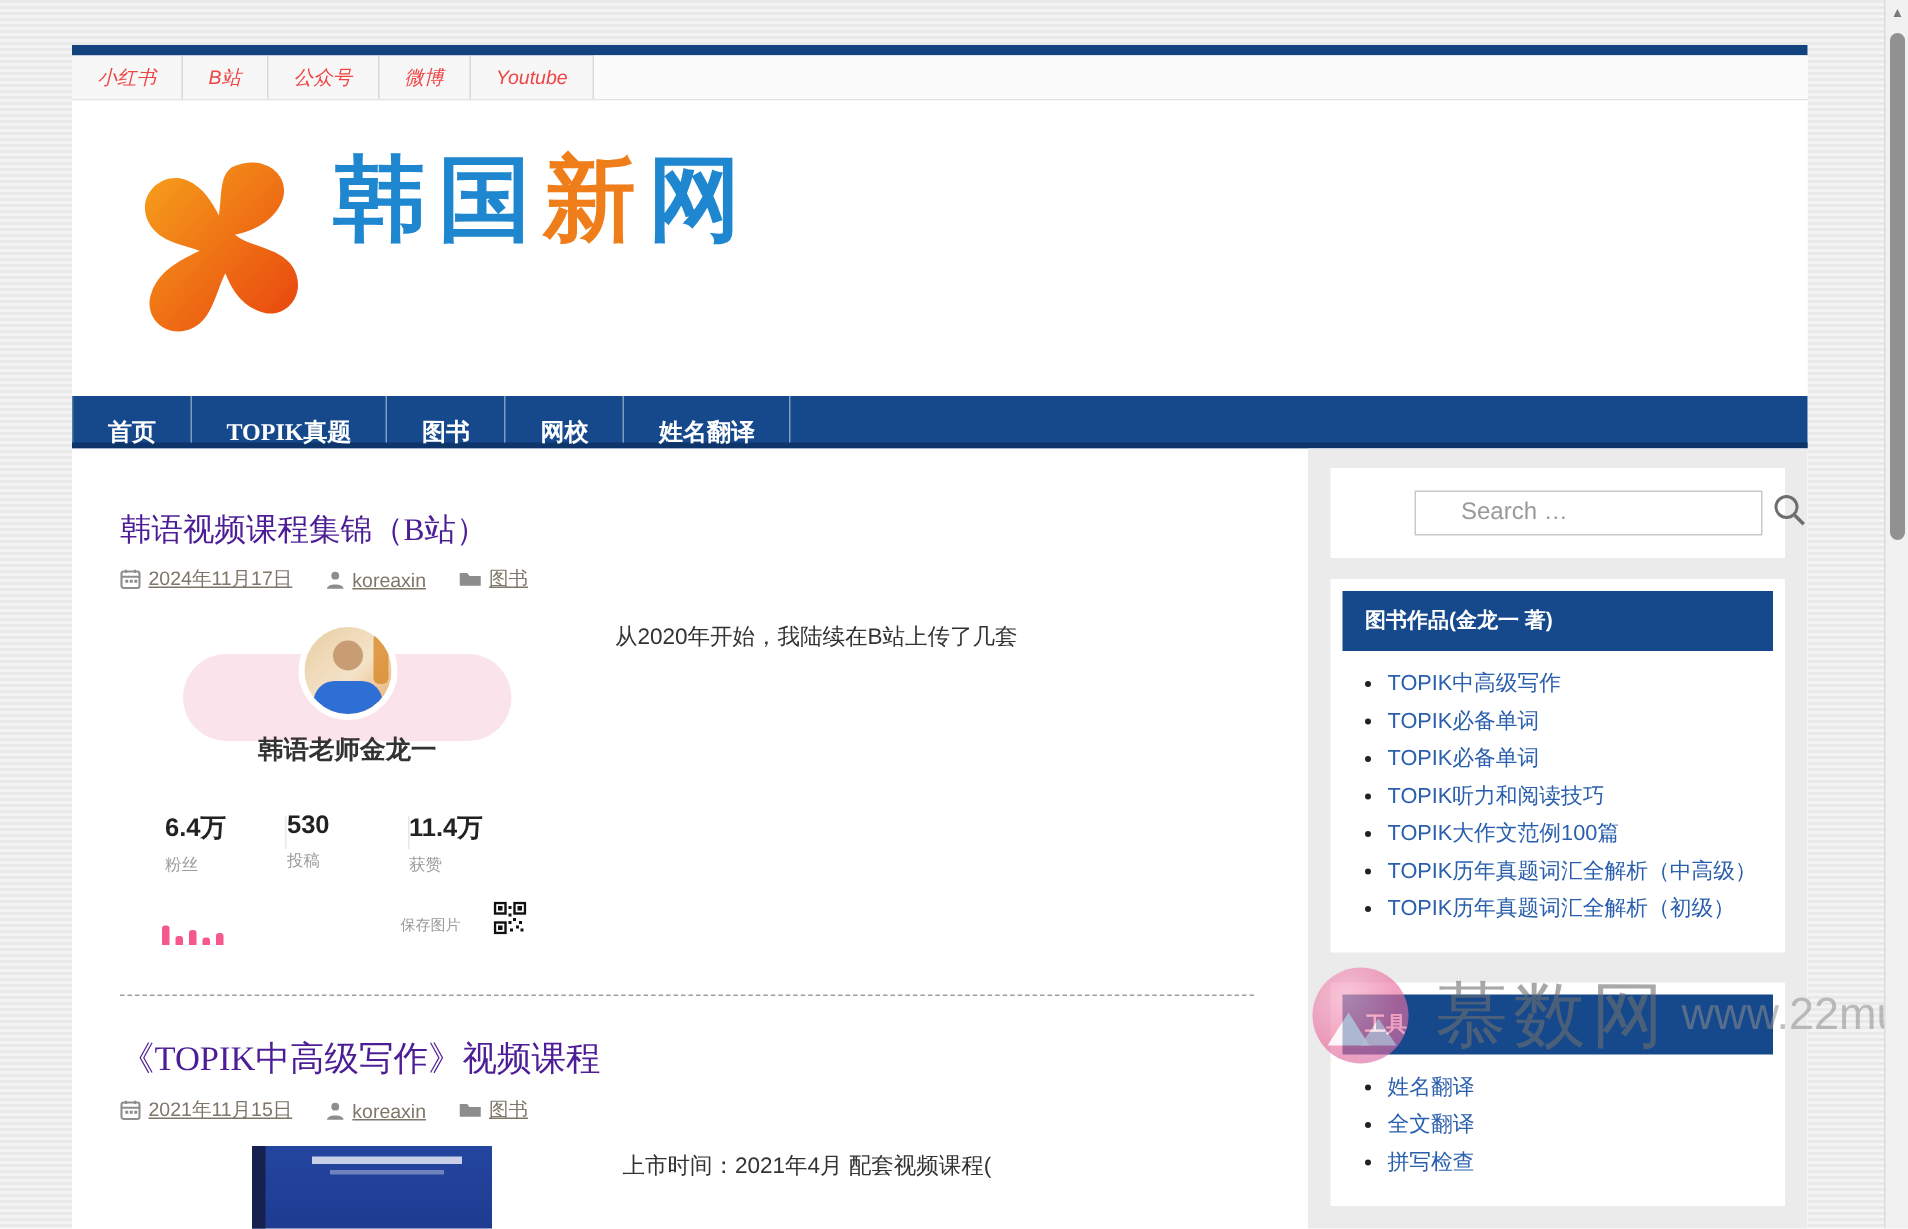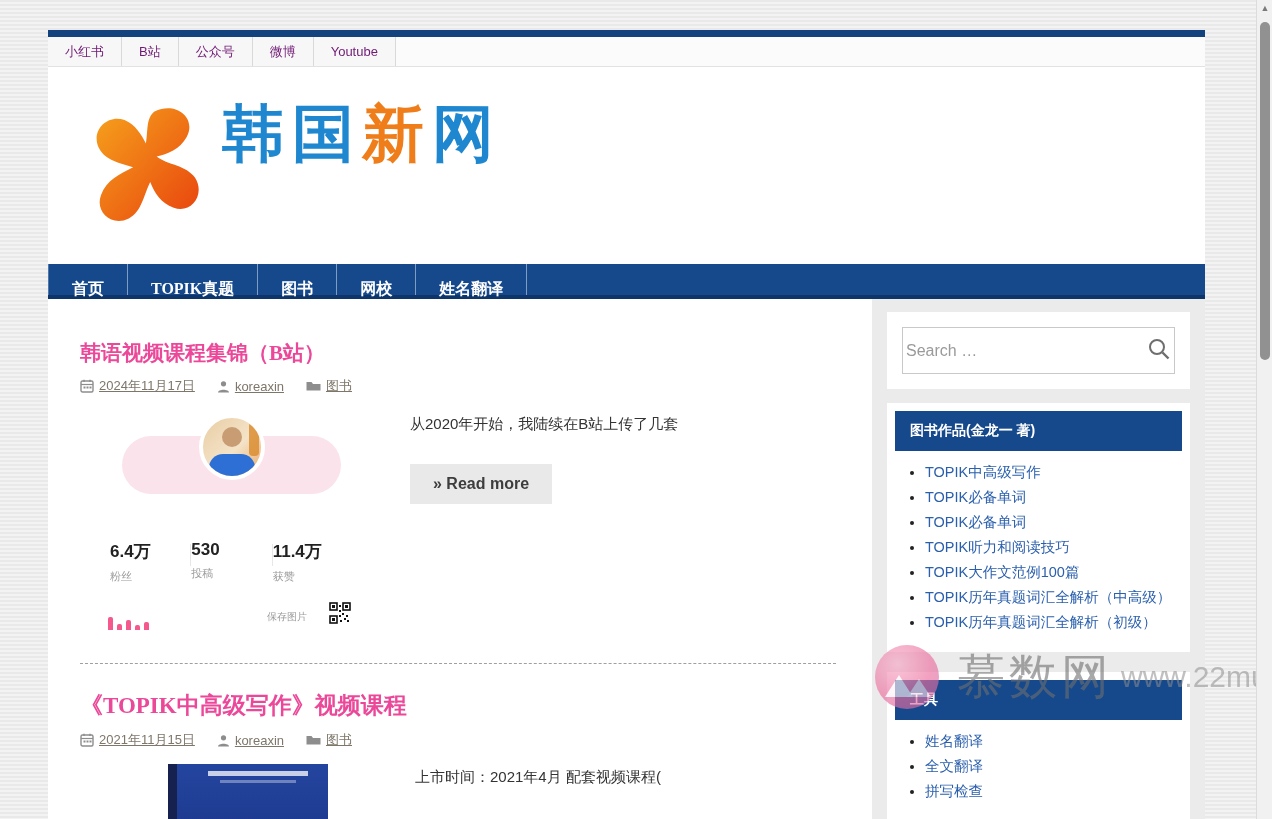--- a/index.html
+++ b/index.html
@@ -8,22 +8,22 @@
     font-family:"Liberation Sans", sans-serif;
     background: repeating-linear-gradient(180deg,#e9e9e9 0 2px,#f3f3f3 2px 4px);
     position:relative;
   }
   .page { position:absolute; left:48px; top:30px; width:1157px; background:#fff; }
   .accent-bar { height:7px; background:#12437f; }
 
   
   .topnav { display:flex; background:#f7f7f7; border-bottom:1px solid #e2e2e2; height:30px; }
   .topnav .titem {
-    padding:0 17px; line-height:29px; font-size:13px; color:#701a75;
-    border-right:1px solid #d9d9d9; cursor:pointer; white-space:nowrap;
+    padding:0 17px; line-height:29px; font-size:13px; color:#ef4444;
+    border-right:1px solid #d9d9d9; cursor:pointer; white-space:nowrap;font-style:italic;
   }
   .topnav .rest { flex:1; background:#fbfbfb; }
 
   
   .header { height:197px; background:#fff; padding:36px 0 0 40px;text-align:center; }
   .logo { display:flex; align-items:flex-start; }
   .logo-text { margin-left:16px; line-height:1; }
   .logo-cn { font-size:62px; font-weight:bold; letter-spacing:8px; color:#1e87cf;
              font-family:"Liberation Sans",sans-serif; }
   .logo-cn .accent { color:#ef7d1a; }
@@ -39,21 +39,21 @@
   }
   .mainnav .nitem:first-child { border-left:1px solid rgba(255,255,255,.25); }
 
   
   .content { display:flex; align-items:stretch; min-height:502px; background:#fff; }
   .main { width:824px; padding:40px 0 0 32px; }
   .sidebar { width:333px; background:#ebebeb; padding:13px 15px 0 15px; }
 
   
   .article { width:756px; }
-  .article h2 { font-family:"Liberation Serif", serif; font-weight:bold; color:#ec4899; cursor:pointer; }
+  .article h2 { font-family:"Liberation Serif", serif; font-weight:normal; color:#4c1d95; cursor:pointer; }
   .a1 h2 { font-size:21px; }
   .a2 h2 { font-size:23px; }
   .meta { display:flex; align-items:center; margin-top:10px; font-size:13px; color:#7d7669; }
   .meta a { color:#7d7669; text-decoration:underline; cursor:pointer; }
   .meta .micon { display:inline-flex; margin-right:5px; }
   .meta .grp { display:flex; align-items:center; margin-right:22px; }
   .media-row { display:flex; margin-top:15px; }
 
   
   .bcard { width:263px; height:220px; margin-left:20px; position:relative; background:#fff; overflow:hidden;
@@ -89,21 +89,21 @@
   
   .book { width:160px; height:90px; margin-left:88px; flex-shrink:0; position:relative;
           background:linear-gradient(180deg,#24459f 0%,#1a3588 100%); cursor:pointer; }
   .book .spine { position:absolute; left:0; top:0; bottom:0; width:9px; background:#17214f; }
   .book .tline1 { position:absolute; left:40px; top:7px; width:100px; height:5px; background:rgba(255,255,255,.75); }
   .book .tline2 { position:absolute; left:52px; top:16px; width:76px; height:3px; background:rgba(255,255,255,.35); }
 
   
   .card { background:#fff; margin-bottom:20px; }
   .search-card { padding:15px; margin-bottom:14px; }
-  .search-box { border:1px solid #c9c9c9; height:47px; display:flex; align-items:center; padding:0 3px; }
+  .search-box { border:1px solid #c9c9c9; height:30px; display:flex; align-items:center; padding:0 30px;margin-left:41px; }
   .search-box input { flex:1; border:none; outline:none; font-size:16px; color:#666;
                       font-family:"Liberation Sans",sans-serif; background:transparent; }
   .search-box input::placeholder { color:#9a9a9a; }
   .widget { padding:8px 8px 14px 8px; }
   .widget-head { background:#16498c; color:#fff; font-size:14px; font-weight:bold; padding:11px 15px; }
   .widget ul { list-style:disc; margin:12px 0 0 0; padding-left:30px; }
   .widget li { margin:6px 0; font-size:14.5px; color:#222; }
   .widget li a { color:#2a5fad; text-decoration:none; cursor:pointer;text-align:center; }
   .tools-card { margin-bottom:0; }
 
@@ -212,20 +212,21 @@
         </div>
 
         <div class="media-row">
           <div class="bcard">
             <div class="pink-band"></div>
             <div class="avatar">
               <div class="prop"></div>
               <div class="head"></div>
               <div class="shirt"></div>
             </div>
+            <div class="bname">韩语老师金龙一</div>
             <div class="bstats">
               <div class="bstat">
                 <div class="v">6.4万</div>
                 <div class="l">粉丝</div>
               </div>
               <div class="bsep"></div>
               <div class="bstat">
                 <div class="v">530</div>
                 <div class="l">投稿</div>
               </div>
@@ -260,21 +261,20 @@
                     <rect x="10" y="13" width="2" height="2" fill="#111"></rect>
                     <rect x="15" y="16" width="2" height="2" fill="#111"></rect>
                     <rect x="18" y="18" width="2" height="2" fill="#111"></rect>
                     <rect x="11" y="18" width="2" height="2" fill="#111"></rect>
                   </svg>
               </div>
             </div>
           </div>
           <div class="a-text">
             <div>从2020年开始，我陆续在B站上传了几套</div>
-            <a class="readmore">» Read more</a>
           </div>
         </div>
       </div>
 
       <div class="dashed-sep"></div>
 
       <div class="article a2">
         <h2>《TOPIK中高级写作》视频课程</h2>
         <div class="meta">
           <span class="grp">

